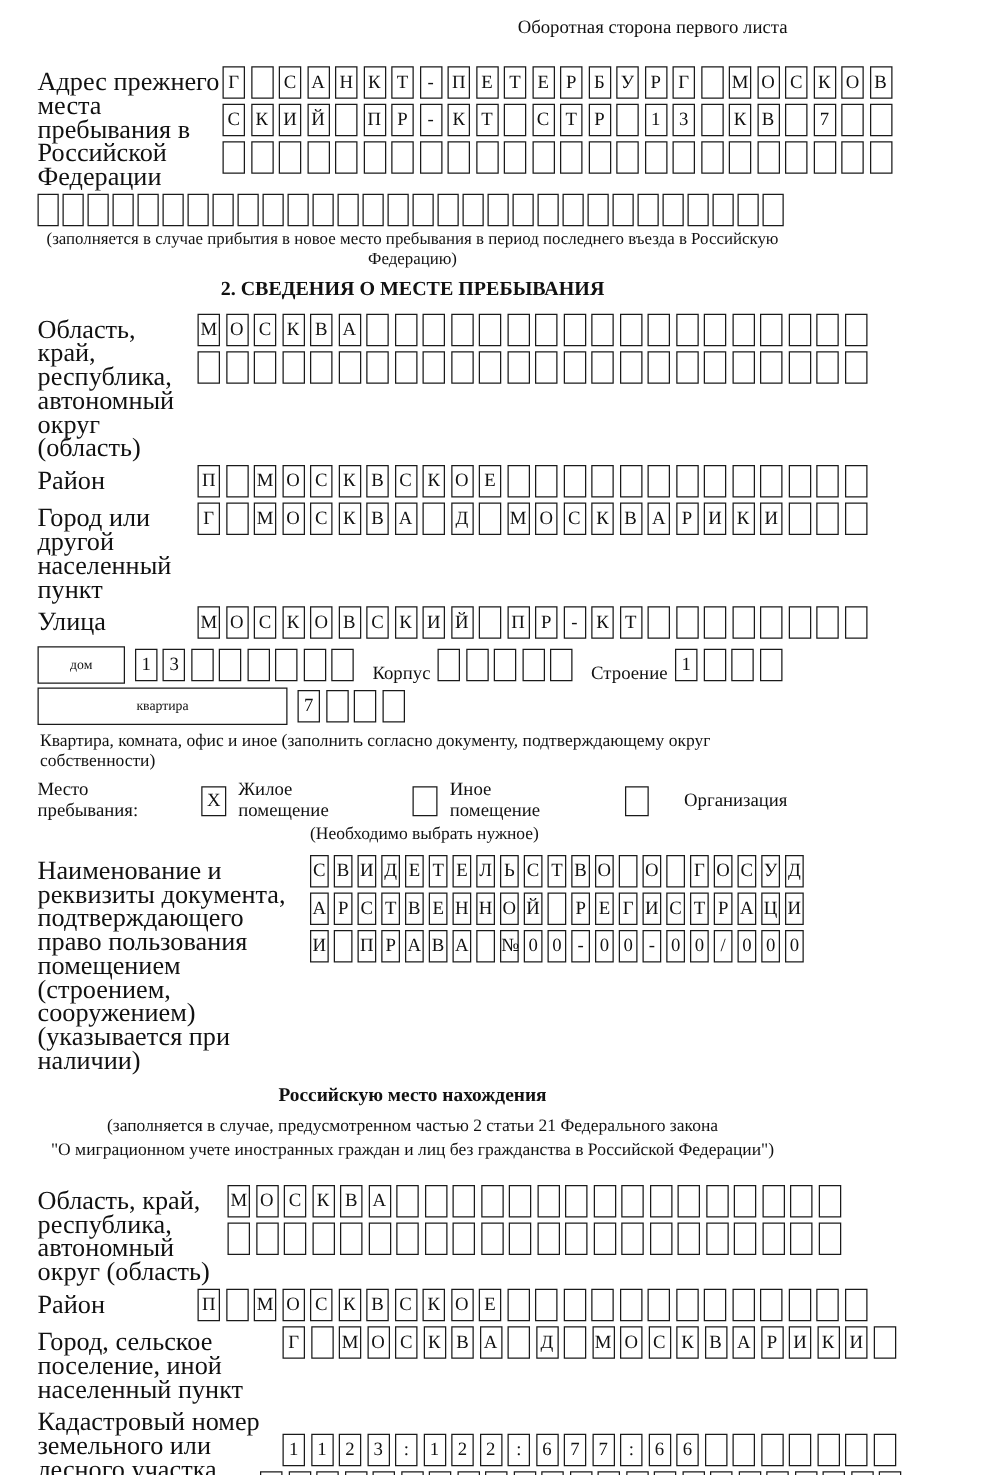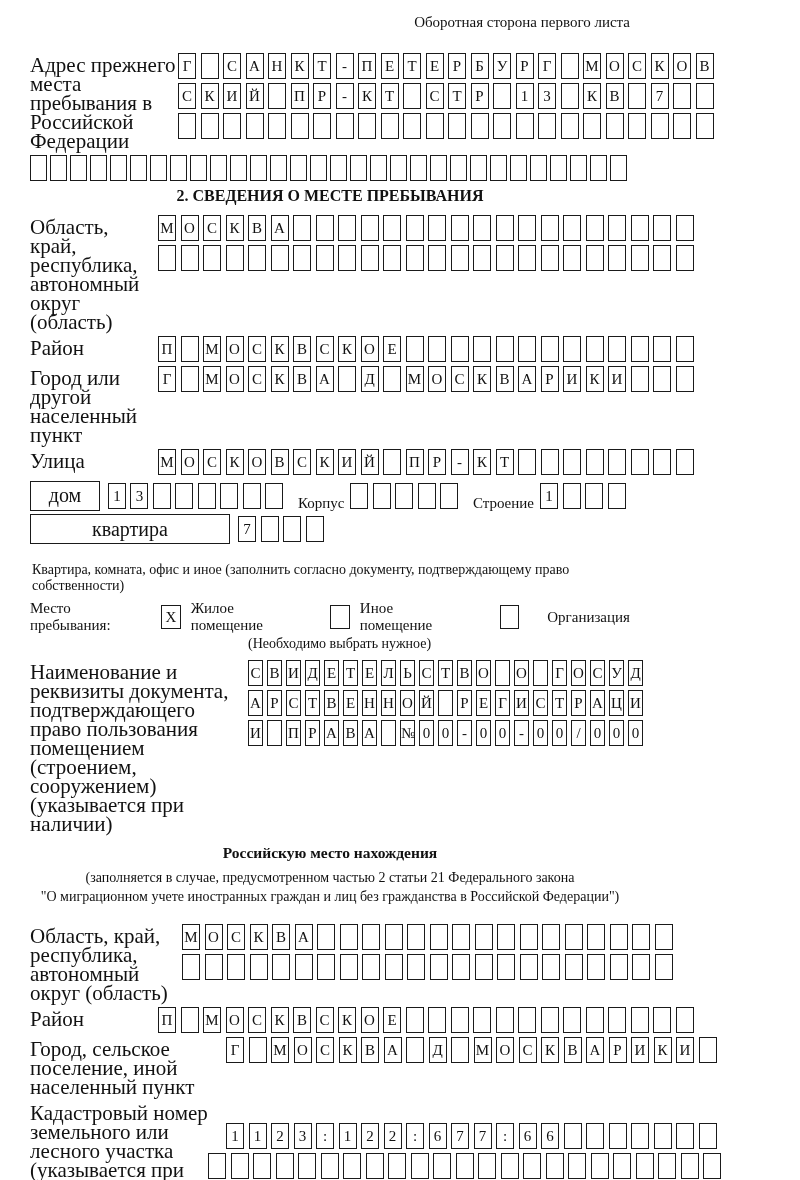--- a/index.html
+++ b/index.html
@@ -22,21 +22,21 @@
   .cell { display:inline-block; width:18px; height:26px; border:1.6px solid #1a1a1a; margin-right:4.5px; text-align:center; font-size:15px; line-height:24px; font-family:"Liberation Serif",serif; }
   .cells-sm .cell { width:15px; margin-right:4px; }
   .fullrow { margin:4px 0 2px 0; }
   .fullrow .cell { margin-right:3.4px; }
 
   .center-note { text-align:center; font-size:13.5px; margin:2px 0 8px 0; }
   .h2 { text-align:center; font-size:16px; font-weight:bold; margin:6px 0 10px 0; }
   .h3 { text-align:center; font-size:15.5px; font-weight:bold; margin:10px 0 6px 0; }
 
   .inlinebox { display:flex; align-items:center; }
-  .widebox { border:1.6px solid #1a1a1a; height:30px; display:flex; align-items:center; justify-content:center; font-size:20px; }
+  .widebox { border:1.6px solid #1a1a1a; height:30px; display:flex; align-items:center; justify-content:center; font-size:11px; }
   .widebox.dom { width:168px; margin-right:8px; }
   .widebox.kv { width:200px; margin-right:8px; }
   .midlabel { font-size:15px; margin:16px 6px 0 10px; }
   .caption { font-size:14px; margin:2px 0 6px 2px; }
 
   .mesto-row { display:flex; align-items:center; font-size:15px; margin:4px 0 2px 0; }
   .chk { display:inline-block; width:20px; height:24px; border:1.6px solid #1a1a1a; text-align:center; font-size:15px; line-height:22px; margin:0 10px; }
   .mesto-note { font-size:14px; margin:0 0 8px 218px; }
 
   .fact-note { text-align:center; font-size:14px; line-height:19px; margin-bottom:18px; }
@@ -160,20 +160,21 @@
       <span class="cell"></span>
       <span class="cell"></span>
       <span class="cell"></span>
       <span class="cell"></span>
       <span class="cell"></span>
       <span class="cell"></span>
       <span class="cell"></span>
       <span class="cell"></span>
       <span class="cell"></span>
     </div>
+  <div class="center-note">(заполняется в случае прибытия в новое место пребывания в период последнего въезда в Российскую Федерацию)</div>
 
   <div class="h2">2. СВЕДЕНИЯ О МЕСТЕ ПРЕБЫВАНИЯ</div>
 
   <div class="frow">
     <div class="flabel w125">Область, край, республика, автономный округ (область)</div>
     <div class="cellcol">
       <div class="cellrow">
           <span class="cell">М</span>
           <span class="cell">О</span>
           <span class="cell">С</span>
@@ -340,30 +341,30 @@
       </div>
     <span class="midlabel">Строение</span>
     <div class="cellrow">
         <span class="cell">1</span>
         <span class="cell"></span>
         <span class="cell"></span>
         <span class="cell"></span>
       </div>
   </div>
 
-  <div class="inlinebox" style="margin:2px 0 18px 0;">
+  <div class="inlinebox" style="margin:2px 0 6px 0;">
     <div class="widebox kv">квартира</div>
     <div class="cellrow">
         <span class="cell">7</span>
         <span class="cell"></span>
         <span class="cell"></span>
         <span class="cell"></span>
       </div>
   </div>
-  <div class="caption">Квартира, комната, офис и иное (заполнить согласно документу, подтверждающему право собственности)</div>
+  <div class="caption">Квартира, комната, офис и иное (заполнить согласно документу, подтверждающему округ собственности)</div>
 
   <div class="mesto-row">
     <span>Место пребывания:</span>
     <span class="chk">X</span>
     <span>Жилое помещение</span>
     <span class="chk" style="margin-left:24px;"></span>
     <span>Иное помещение</span>
     <span class="chk" style="margin-left:34px; margin-right:28px;"></span>
     <span>Организация</span>
   </div>

